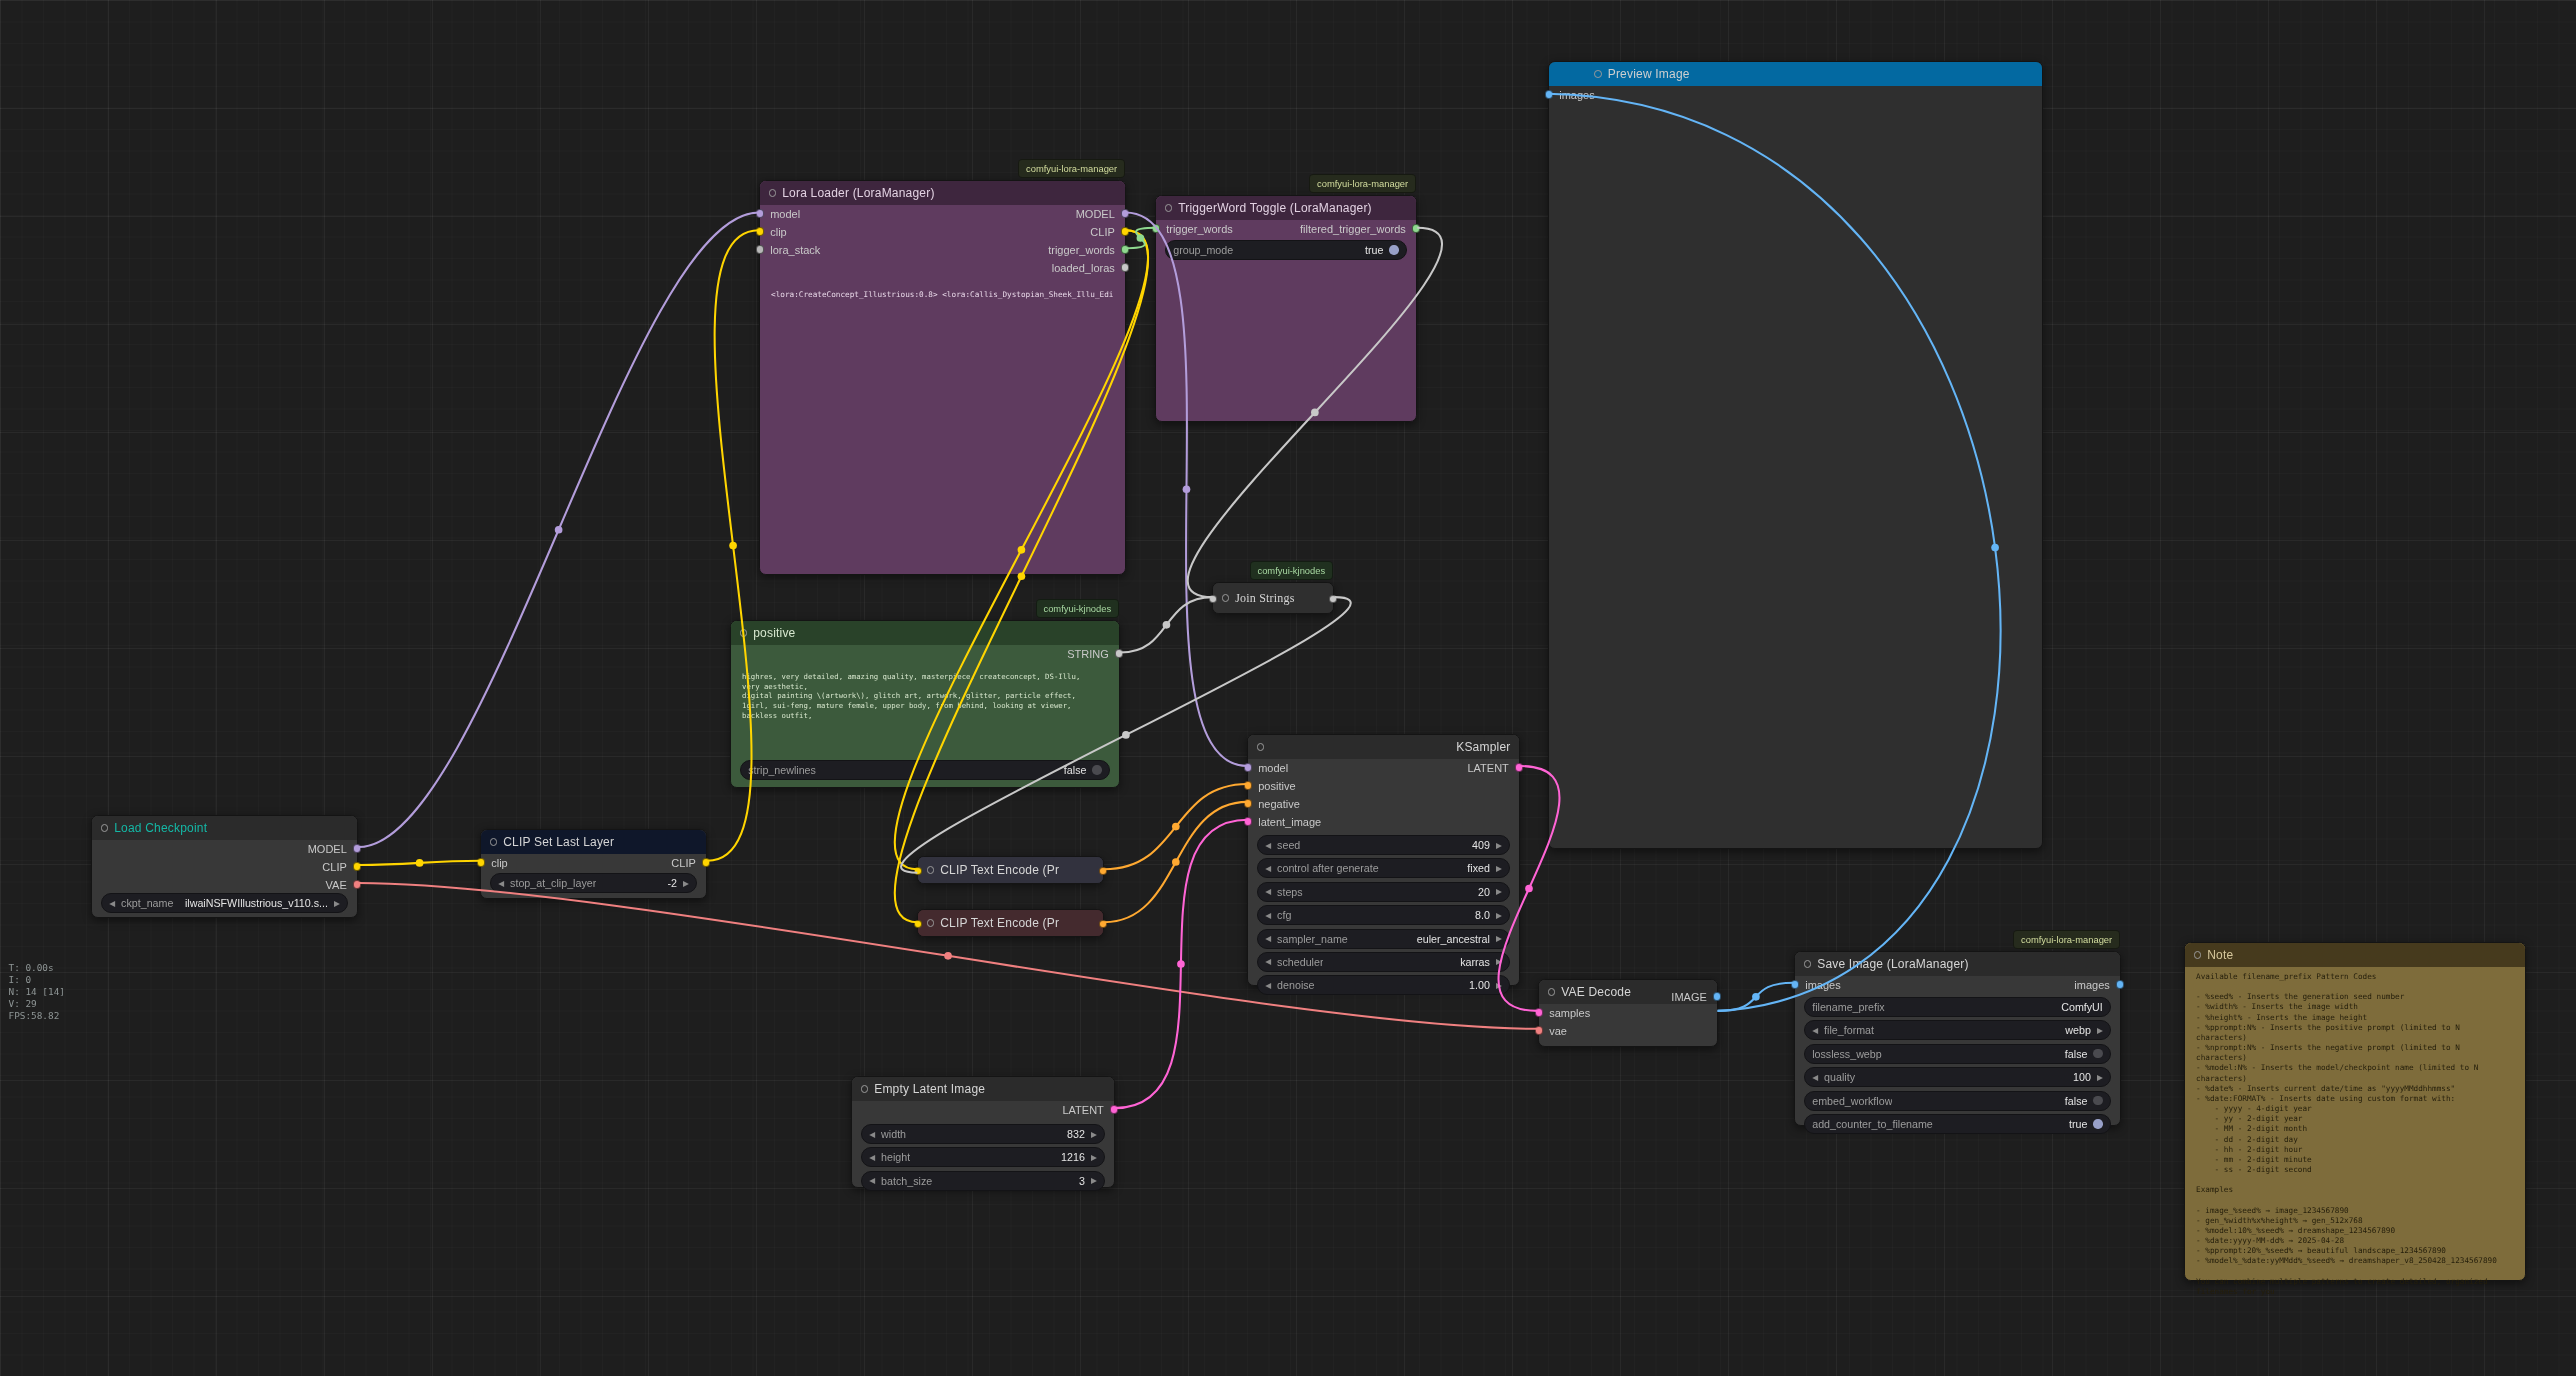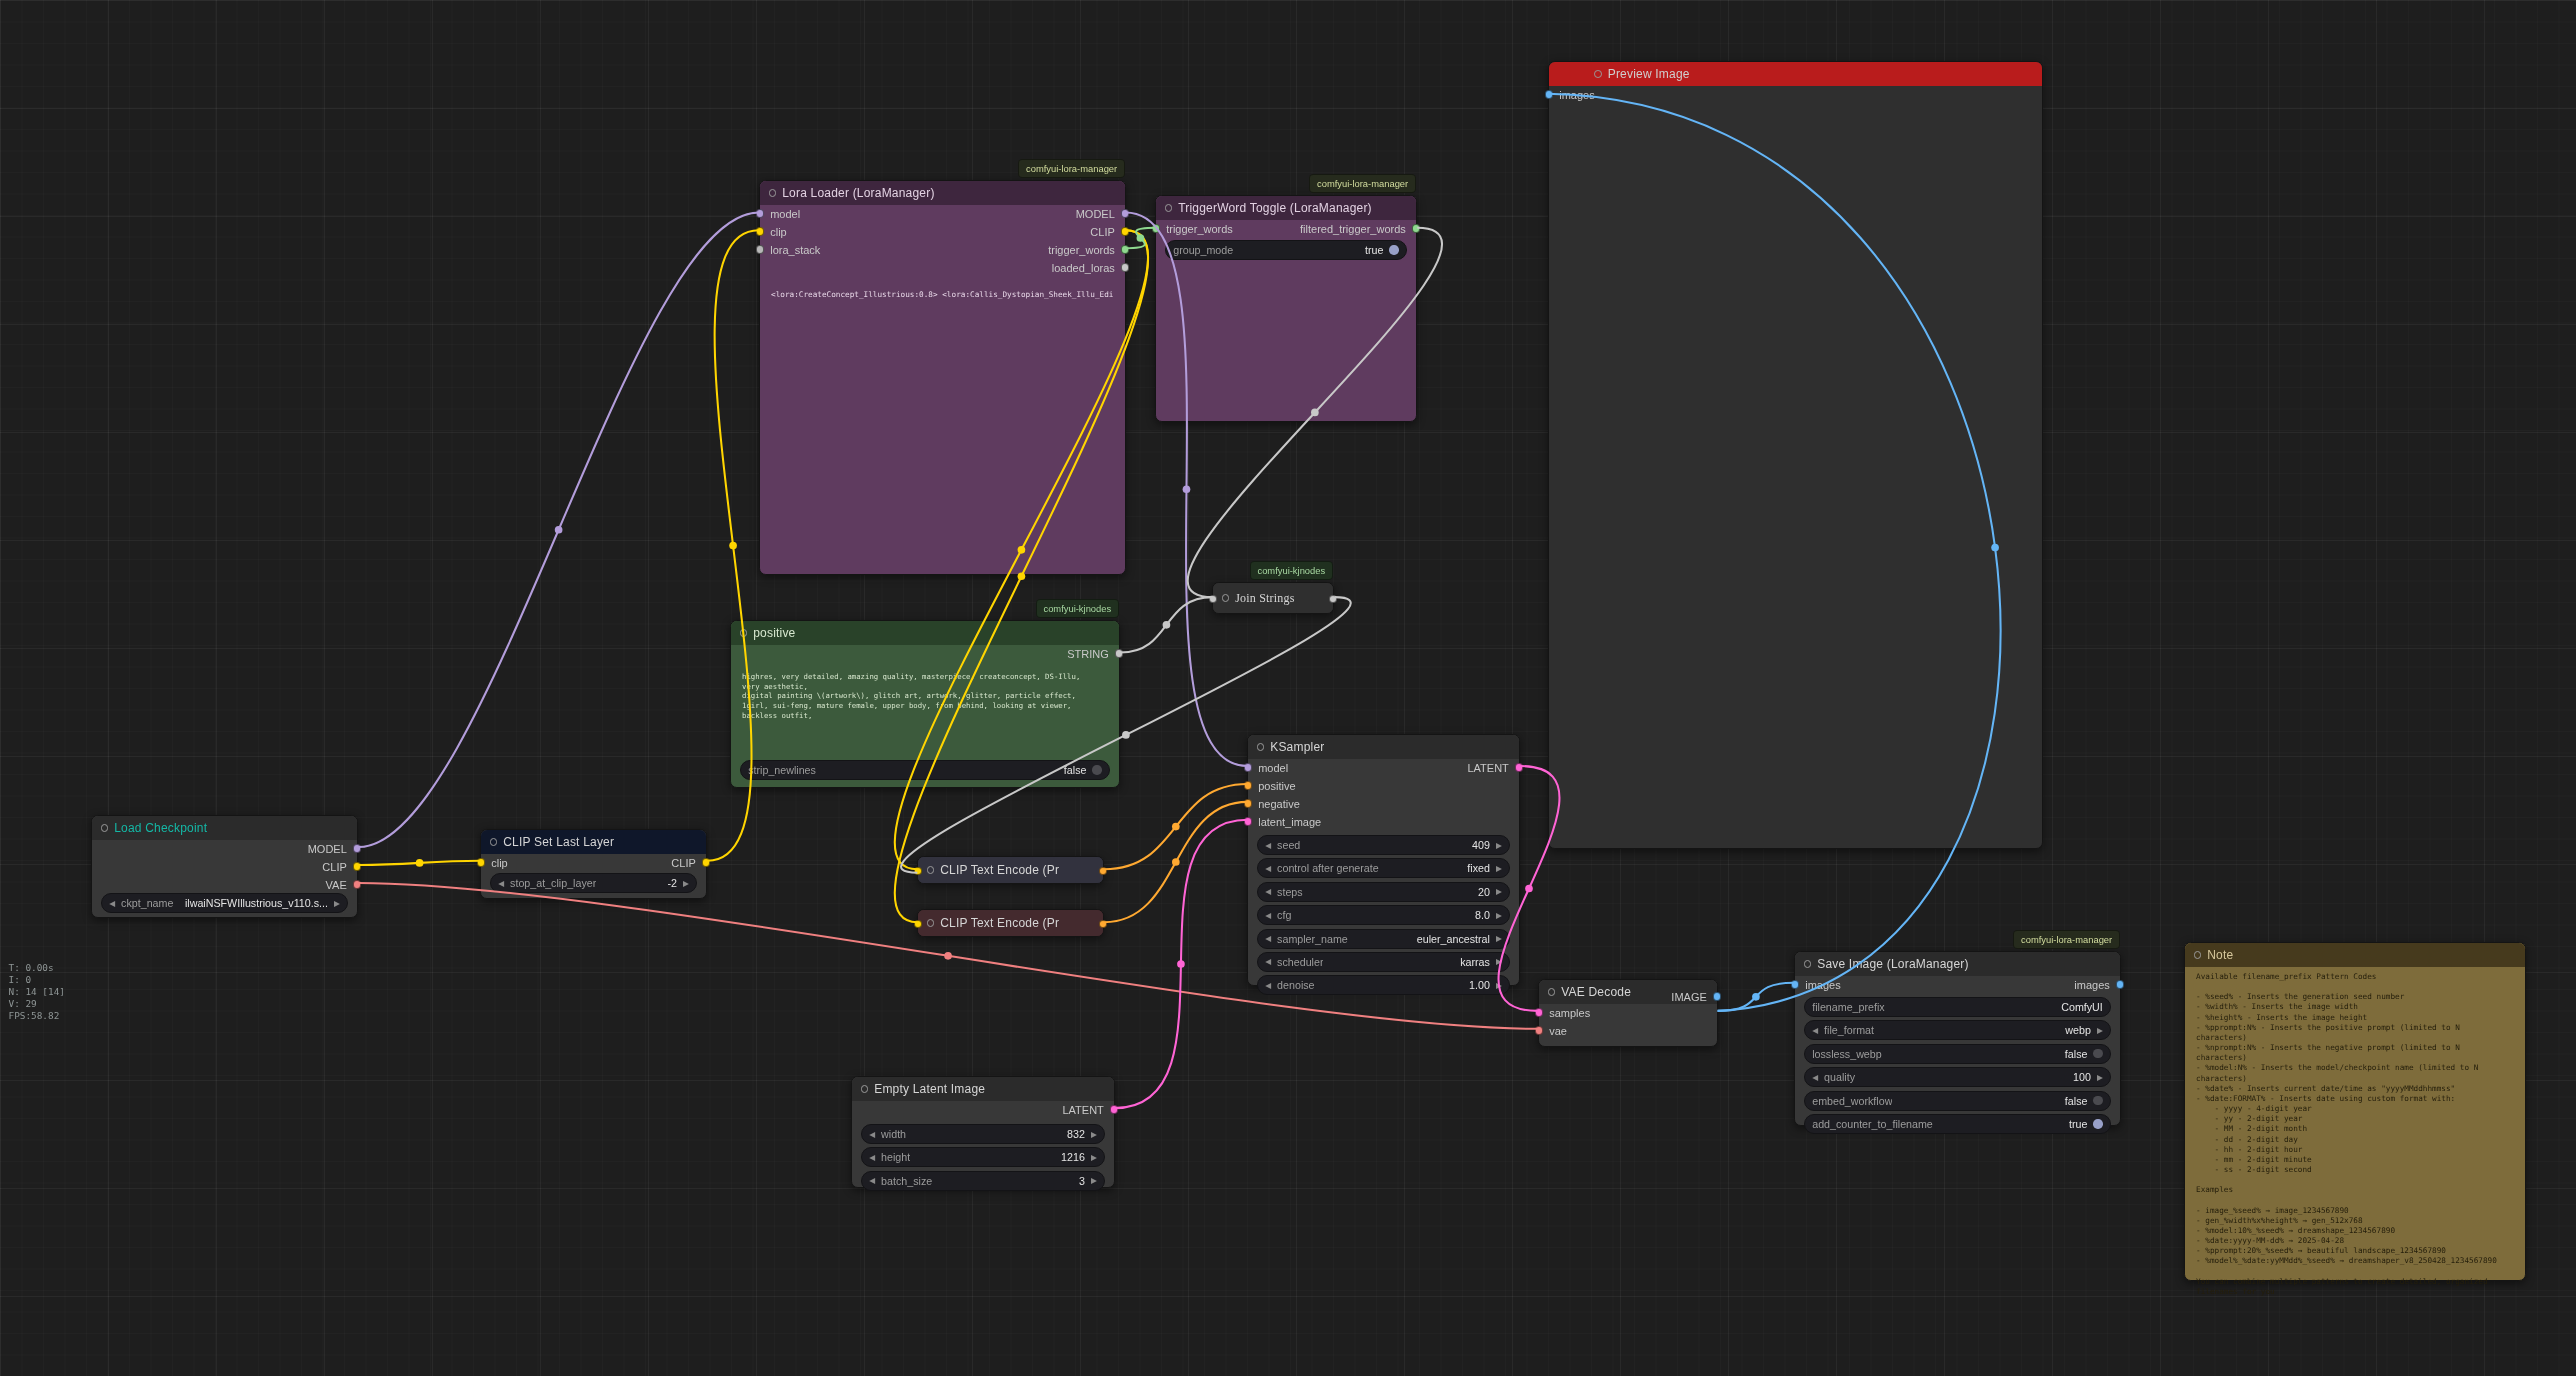--- a/index.html
+++ b/index.html
@@ -211,21 +211,21 @@
           <span class="ntitle" style="color: rgb(214, 214, 214);">CLIP Text Encode (Pr</span>
         </div>
         <div class="slot in" style="top: 5.5px;">
           <span class="port" style="background: rgb(255, 213, 0);"></span>
         </div>
         <div class="slot out" style="top: 5.5px;">
           <span class="port" style="background: rgb(255, 169, 49);"></span>
         </div>
       </div>
       <div class="node" style="left: 1247px; top: 734px; width: 273px; height: 252px; background: rgb(56, 56, 56);">
-        <div class="nhead" style="background: rgb(43, 43, 43);">
+        <div class="nhead" style="background: rgb(43, 43, 43); justify-content: space-between;">
           <span class="cdot"></span>
           <span class="ntitle" style="color: rgb(214, 214, 214);">KSampler</span>
         </div>
         <div class="slot in" style="top: 24px;">
           <span class="port" style="background: rgb(179, 157, 219);"></span>
           <span class="slabel">model</span>
         </div>
         <div class="slot in" style="top: 42px;">
           <span class="port" style="background: rgb(255, 169, 49);"></span>
           <span class="slabel">positive</span>
@@ -377,21 +377,21 @@
             <span class="tdot off"></span>
           </div>
           <div class="widget">
             <span class="wname">add_counter_to_filename</span>
             <span class="wvalue">true</span>
             <span class="tdot on"></span>
           </div>
         </div>
       </div>
       <div class="node" style="left: 1548px; top: 61px; width: 495px; height: 788px; background: rgb(47, 47, 47);">
-        <div class="nhead" style="background: #b91c1c; padding-left: 45px;">
+        <div class="nhead" style="background: #0369a1; padding-left: 45px;">
           <span class="cdot"></span>
           <span class="ntitle" style="color: rgb(207, 207, 207);">Preview Image</span>
         </div>
         <div class="slot in" style="top: 24px;">
           <span class="port" style="background: rgb(100, 181, 246);"></span>
           <span class="slabel">images</span>
         </div>
       </div>
       <div class="node" style="left: 2184px; top: 942px; width: 342px; height: 339px; background: rgb(126, 108, 59);">
         <div class="nhead" style="background: rgb(70, 58, 29);">

